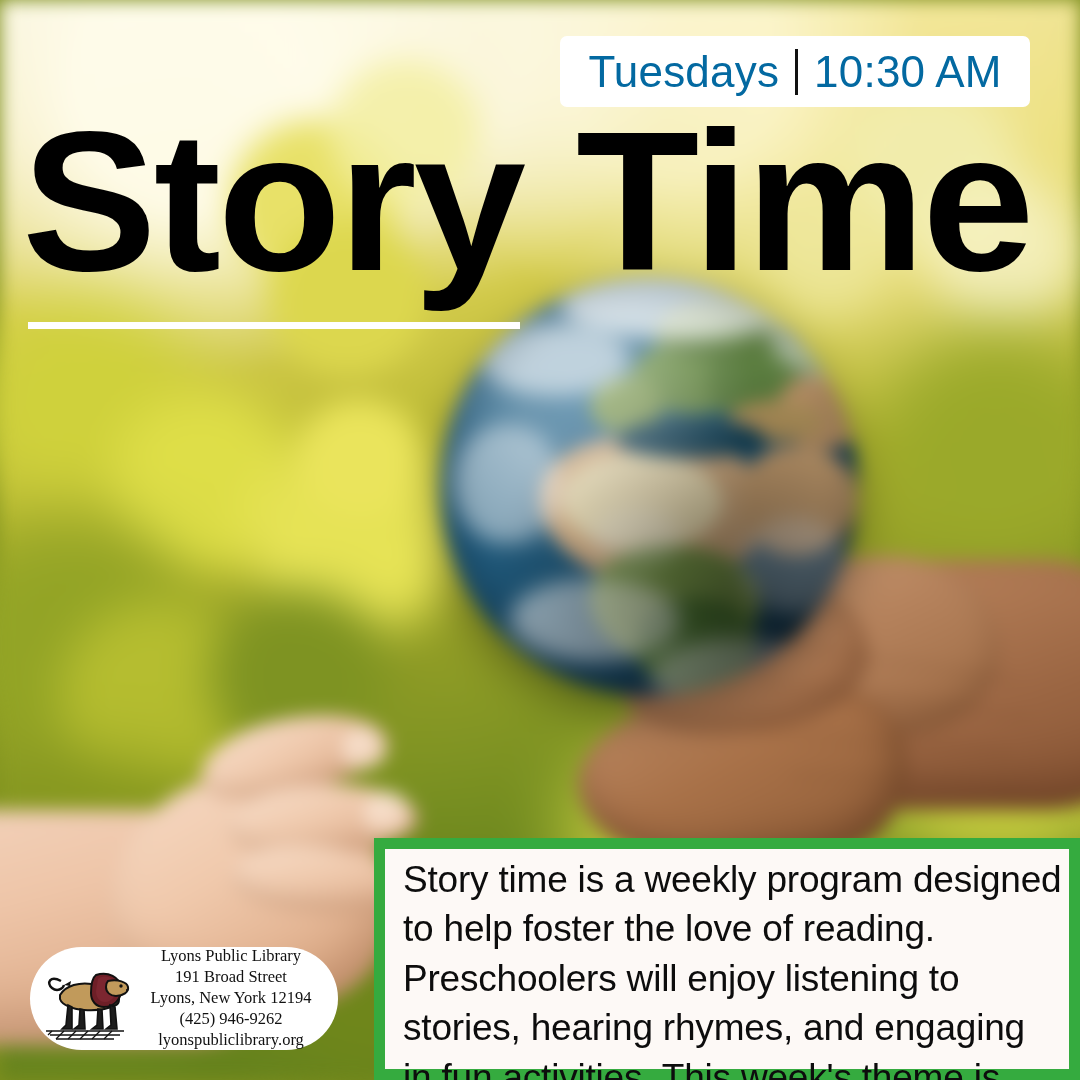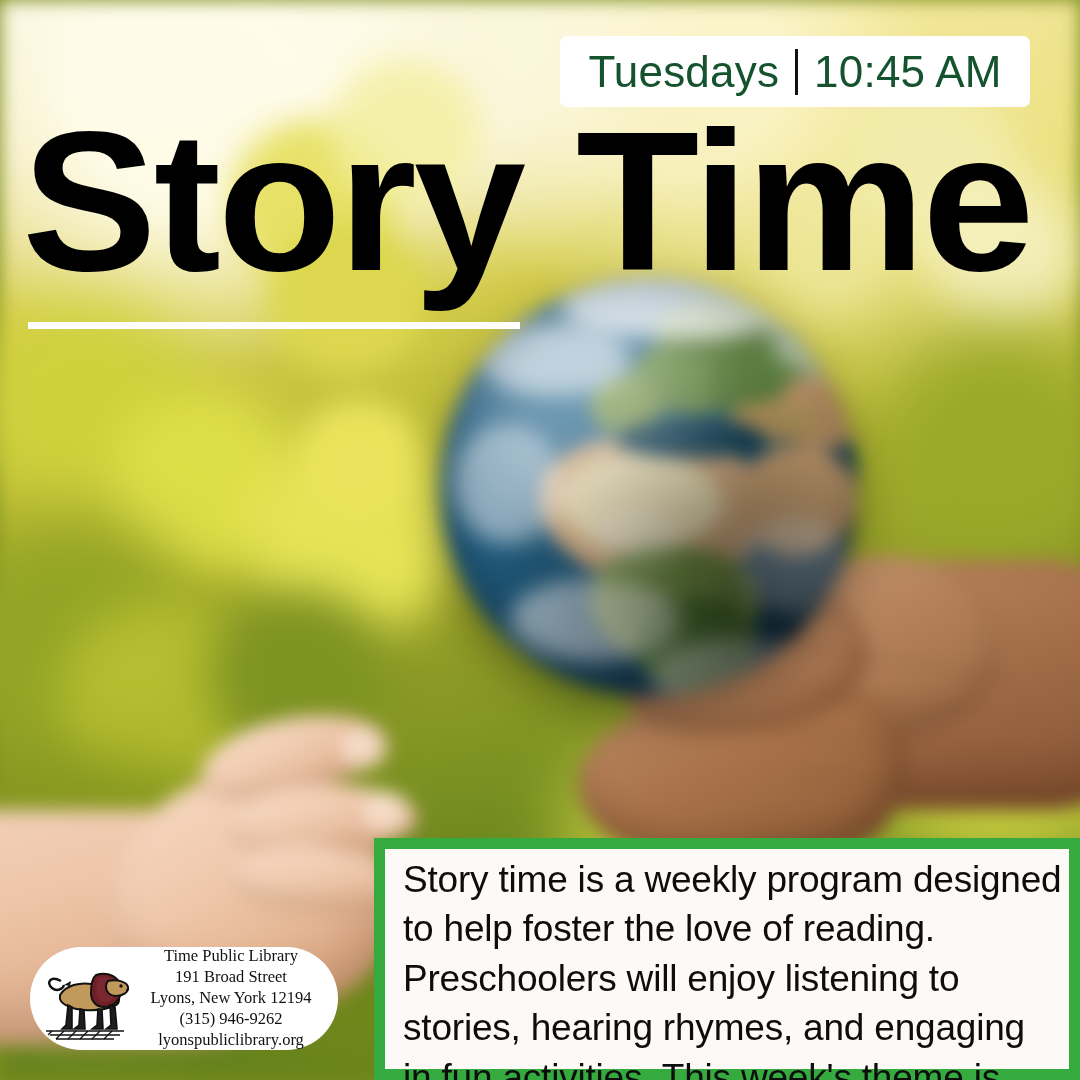--- a/index.html
+++ b/index.html
@@ -180,21 +180,21 @@
     height: 71px;
     background: #ffffff;
     border-radius: 7px;
     display: flex;
     align-items: center;
     justify-content: center;
     gap: 16px;
   }
   .time-banner .seg {
     font-size: 44px;
-    color: #14532d;
+    color: #0369a1;
     letter-spacing: 0.2px;
     line-height: 1;
     white-space: nowrap;
   }
   .time-sep {
     display: inline-block;
     width: 3px;
     height: 46px;
     background: #111;
   }
@@ -355,21 +355,21 @@
         <div class="cloud" style="left:330px; top:10px;  width:130px; height:90px;  opacity:.7;"></div>
         <div class="cloud" style="left:150px; top:230px; width:90px;  height:60px;  opacity:.35;"></div>
       </div>
       <div class="globe-shade"></div>
     </div>
   </div>
 
   <div class="time-banner">
     <span class="seg">Tuesdays</span>
     <span class="time-sep"></span>
-    <span class="seg">10:45 AM</span>
+    <span class="seg">10:30 AM</span>
   </div>
 
   <div class="title">Story Time</div>
   <div class="title-rule"></div>
 
   <div class="desc-box">
     <div class="desc-text">Story time is a weekly program designed to help foster the love of reading. Preschoolers will enjoy listening to stories, hearing rhymes, and engaging in fun activities. This week's theme is Earth Day.</div>
   </div>
 
   <div class="logo-badge">
@@ -403,21 +403,21 @@
           <path d="M64 76 l-4 4"></path>
           <path d="M76 76 l-4 4"></path>
         <path d="M24 80 l-4 4"></path>
           <path d="M36 80 l-4 4"></path>
           <path d="M48 80 l-4 4"></path>
         <path d="M60 80 l-4 4"></path>
           <path d="M72 80 l-4 4"></path>
       </g>
     </svg>
     <div class="logo-lines">
-      <div>Time Public Library</div>
+      <div>Lyons Public Library</div>
       <div>191 Broad Street</div>
       <div>Lyons, New York 12194</div>
-      <div>(315) 946-9262</div>
+      <div>(425) 946-9262</div>
       <div>lyonspubliclibrary.org</div>
     </div>
   </div>
 
 </div>
 
 </body></html>

